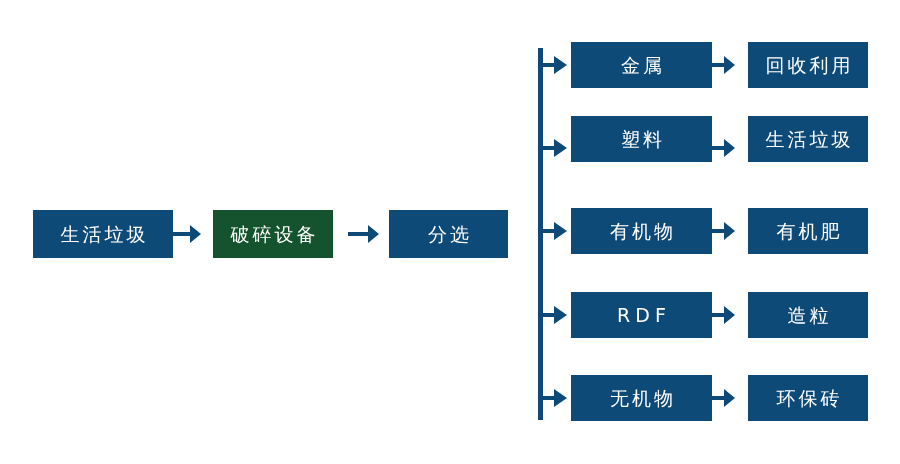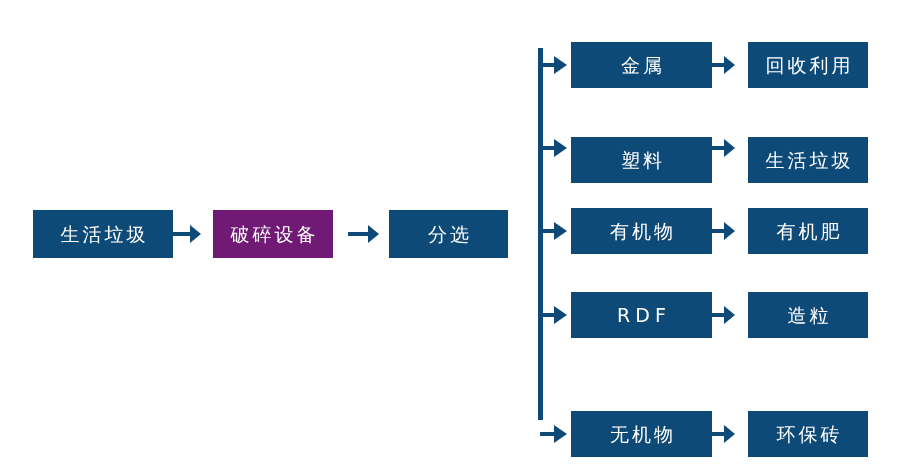--- a/index.html
+++ b/index.html
@@ -28,36 +28,36 @@
     justify-content: center;
     color: #ffffff;
     font-size: 19px;
     letter-spacing: 3px;
     text-indent: 3px;
     line-height: 1;
     white-space: nowrap;
     box-sizing: border-box;
   }
   .node.blue { background: #0e4a78; }
-  .node.red  { background: #701a75; }
+  .node.red  { background: #14532d; }
   .node.latin { letter-spacing: 5px; text-indent: 5px; font-size: 19px; text-align: right; }
 
   
   .main-1 { left: 33px;  top: 210px; width: 140px; height: 48px; }
   .main-2 { left: 213px; top: 210px; width: 120px; height: 48px; }
   .main-3 { left: 389px; top: 210px; width: 119px; height: 48px; }
 
   
   .col-mid   { left: 571px; width: 141px; height: 46px; }
   .col-right { left: 748px; width: 120px; height: 46px; font-family: Liberation Serif, serif; }
   .row-1 { top: 42px;  }
-  .row-2 { top: 137px; }
+  .row-2 { top: 116px; }
   .row-3 { top: 208px; }
   .row-4 { top: 292px; }
-  .row-5 { top: 375px; margin-top: 36px; }
+  .row-5 { top: 375px; }
 
   
   .arrow {
     position: absolute;
     width: 36px;
     height: 30px;
     color: #0e4a78;
   }
   .arrow svg { display: block; width: 100%; height: 100%; }
 

